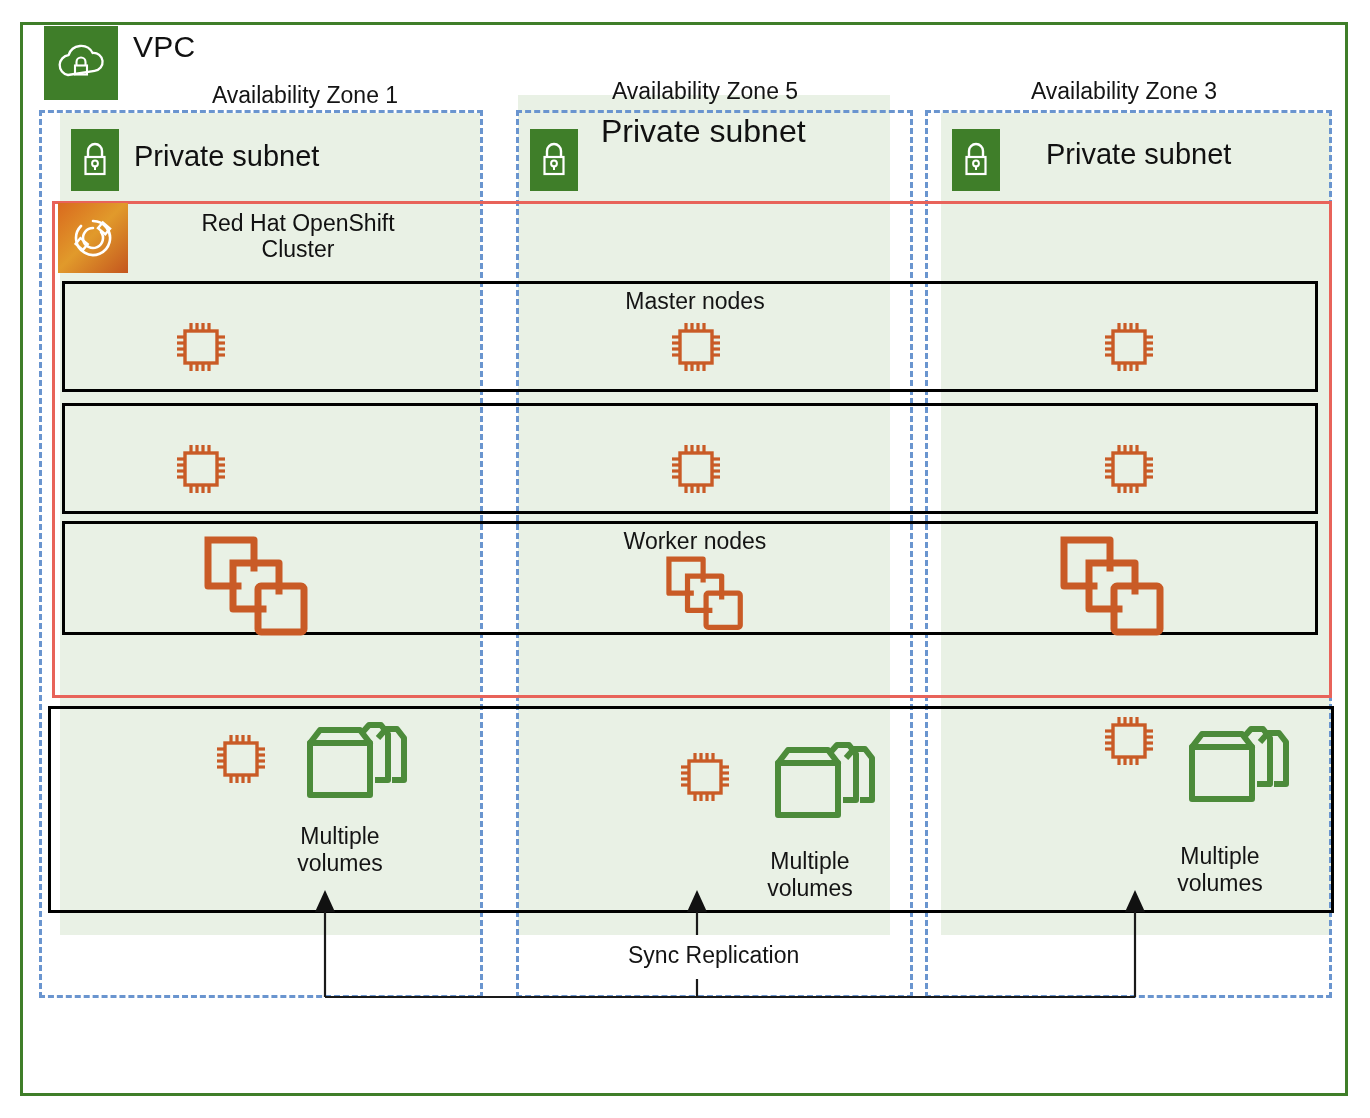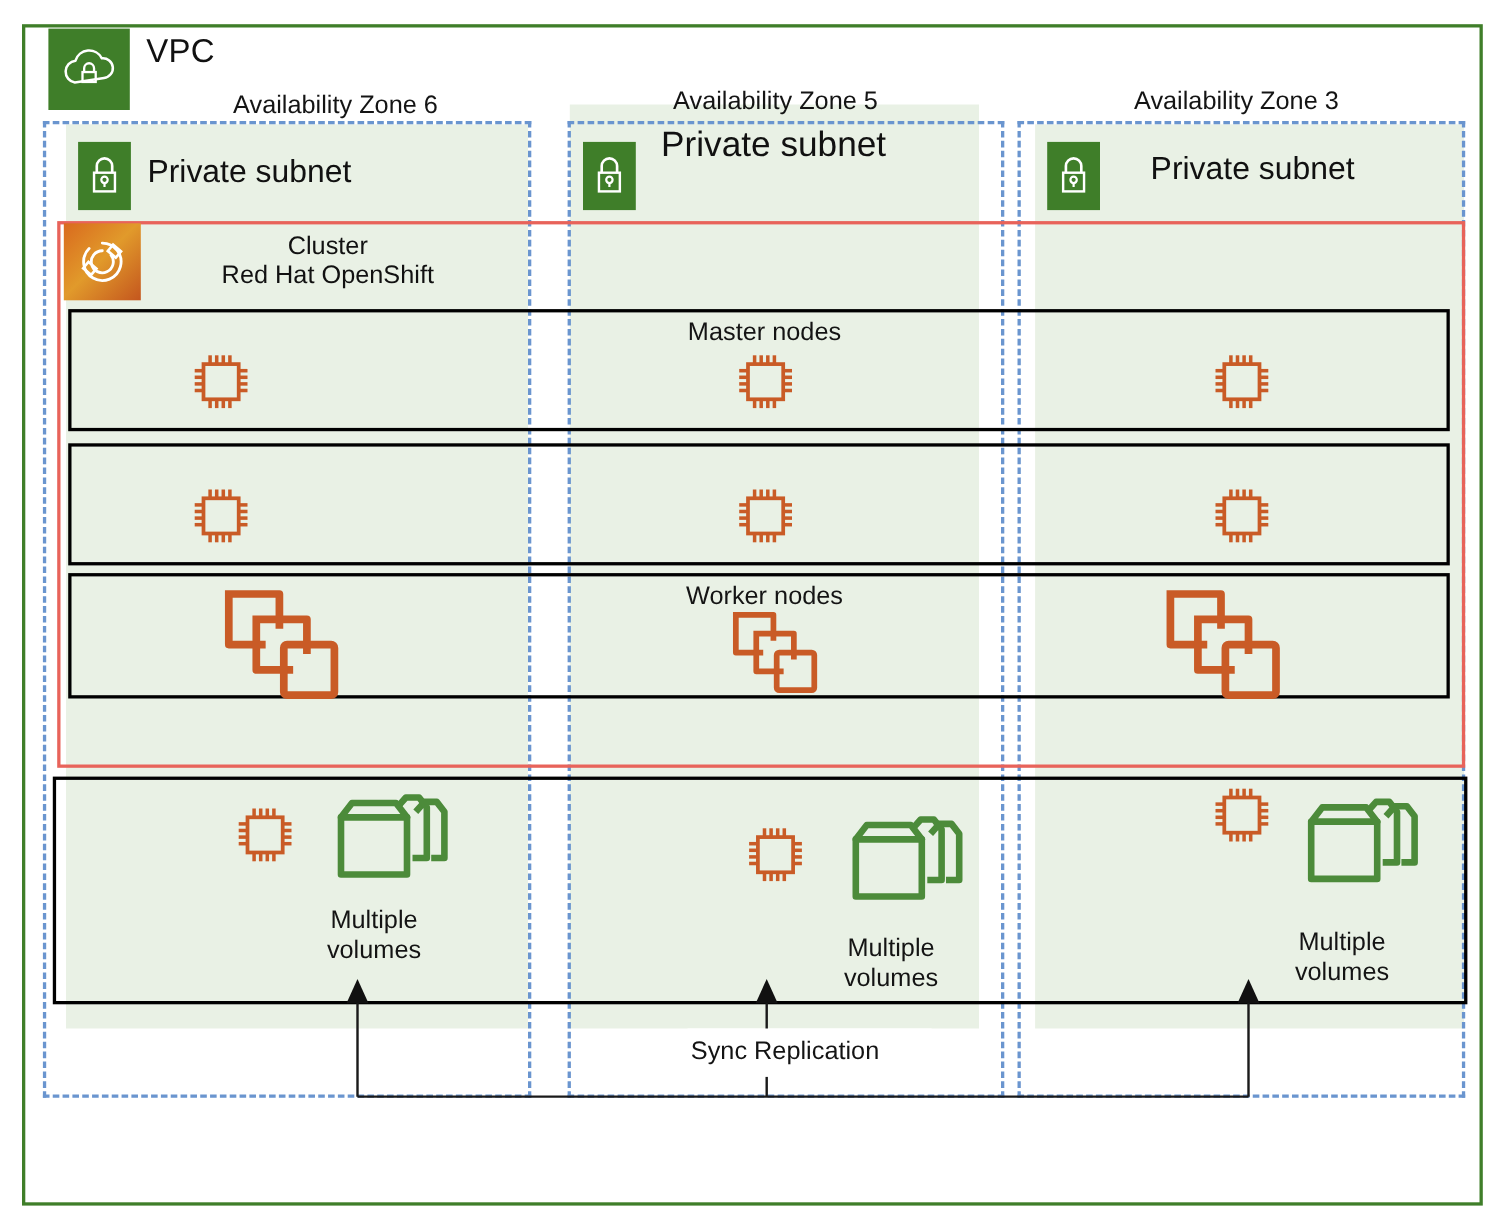--- a/index.html
+++ b/index.html
@@ -119,21 +119,21 @@
 <div id="canvas">
 
   <div class="abs subnet-fill" style="left:60px; top:113px; width:420px; height:822px;"></div>
   <div class="abs subnet-fill" style="left:518px; top:95px; width:372px; height:840px;"></div>
   <div class="abs subnet-fill" style="left:941px; top:113px; width:390px; height:822px;"></div>
 
   <div class="abs az-box" style="left:39px; top:110px; width:444px; height:888px;"></div>
   <div class="abs az-box" style="left:516px; top:110px; width:397px; height:888px;"></div>
   <div class="abs az-box" style="left:925px; top:110px; width:407px; height:888px;"></div>
 
-  <div class="abs az-label" style="left:185px; top:82px; width:240px;">Availability Zone 6</div>
+  <div class="abs az-label" style="left:185px; top:82px; width:240px;">Availability Zone 1</div>
   <div class="abs az-label" style="left:585px; top:78px; width:240px;">Availability Zone 5</div>
   <div class="abs az-label" style="left:1004px; top:78px; width:240px;">Availability Zone 3</div>
 
   <div class="abs lock-icon" style="left:71px; top:129px;">
     <svg width="30" height="40" viewBox="0 0 30 40" aria-hidden="true">
       <path d="M8 17 V11 a7 7 0 0 1 14 0 V17" fill="none" stroke="#ffffff" stroke-width="2.4"></path>
       <rect x="5.5" y="17" width="19" height="17" fill="none" stroke="#ffffff" stroke-width="2.2"></rect>
       <circle cx="15" cy="23.5" r="2.9" fill="none" stroke="#ffffff" stroke-width="2"></circle>
       <line x1="15" y1="25.6" x2="15" y2="30" stroke="#ffffff" stroke-width="2"></line>
     </svg>
@@ -164,22 +164,22 @@
 
   <div class="abs os-icon" style="left:58px; top:203px;">
     <svg width="50" height="50" viewBox="0 0 50 50" aria-hidden="true">
       <path d="M25 8 a17 17 0 1 1 -12 5" fill="none" stroke="#ffffff" stroke-width="2.6" stroke-linecap="round"></path>
       <path d="M25 15 a10 10 0 1 0 8 4" fill="none" stroke="#ffffff" stroke-width="2.6" stroke-linecap="round"></path>
       <rect x="31.5" y="11.5" width="9.5" height="7.5" fill="none" stroke="#ffffff" stroke-width="2.4" transform="rotate(40 36 15)"></rect>
       <rect x="9" y="27.5" width="9.5" height="7.5" fill="none" stroke="#ffffff" stroke-width="2.4" transform="rotate(40 14 31)"></rect>
     </svg>
   </div>
   <div class="abs cluster-title" style="left:128px; top:211px; width:340px;">
+    <div>Red Hat OpenShift</div>
     <div>Cluster</div>
-    <div>Red Hat OpenShift</div>
   </div>
 
   <div class="abs node-box" style="left:62px; top:281px; width:1256px; height:111px;"></div>
   <div class="abs row-label" style="left:570px; top:288px; width:250px;">Master nodes</div>
 
   <div class="abs" style="left:172px; top:318px;">
     <svg width="58" height="58" viewBox="0 0 58 58" aria-hidden="true">
       <rect x="13" y="13" width="32" height="32" fill="none" stroke="#C95B26" stroke-width="3.4"></rect>
       <g stroke="#C95B26" stroke-width="3.2" stroke-linecap="butt">
         <line x1="19" y1="5" x2="19" y2="13"></line>

